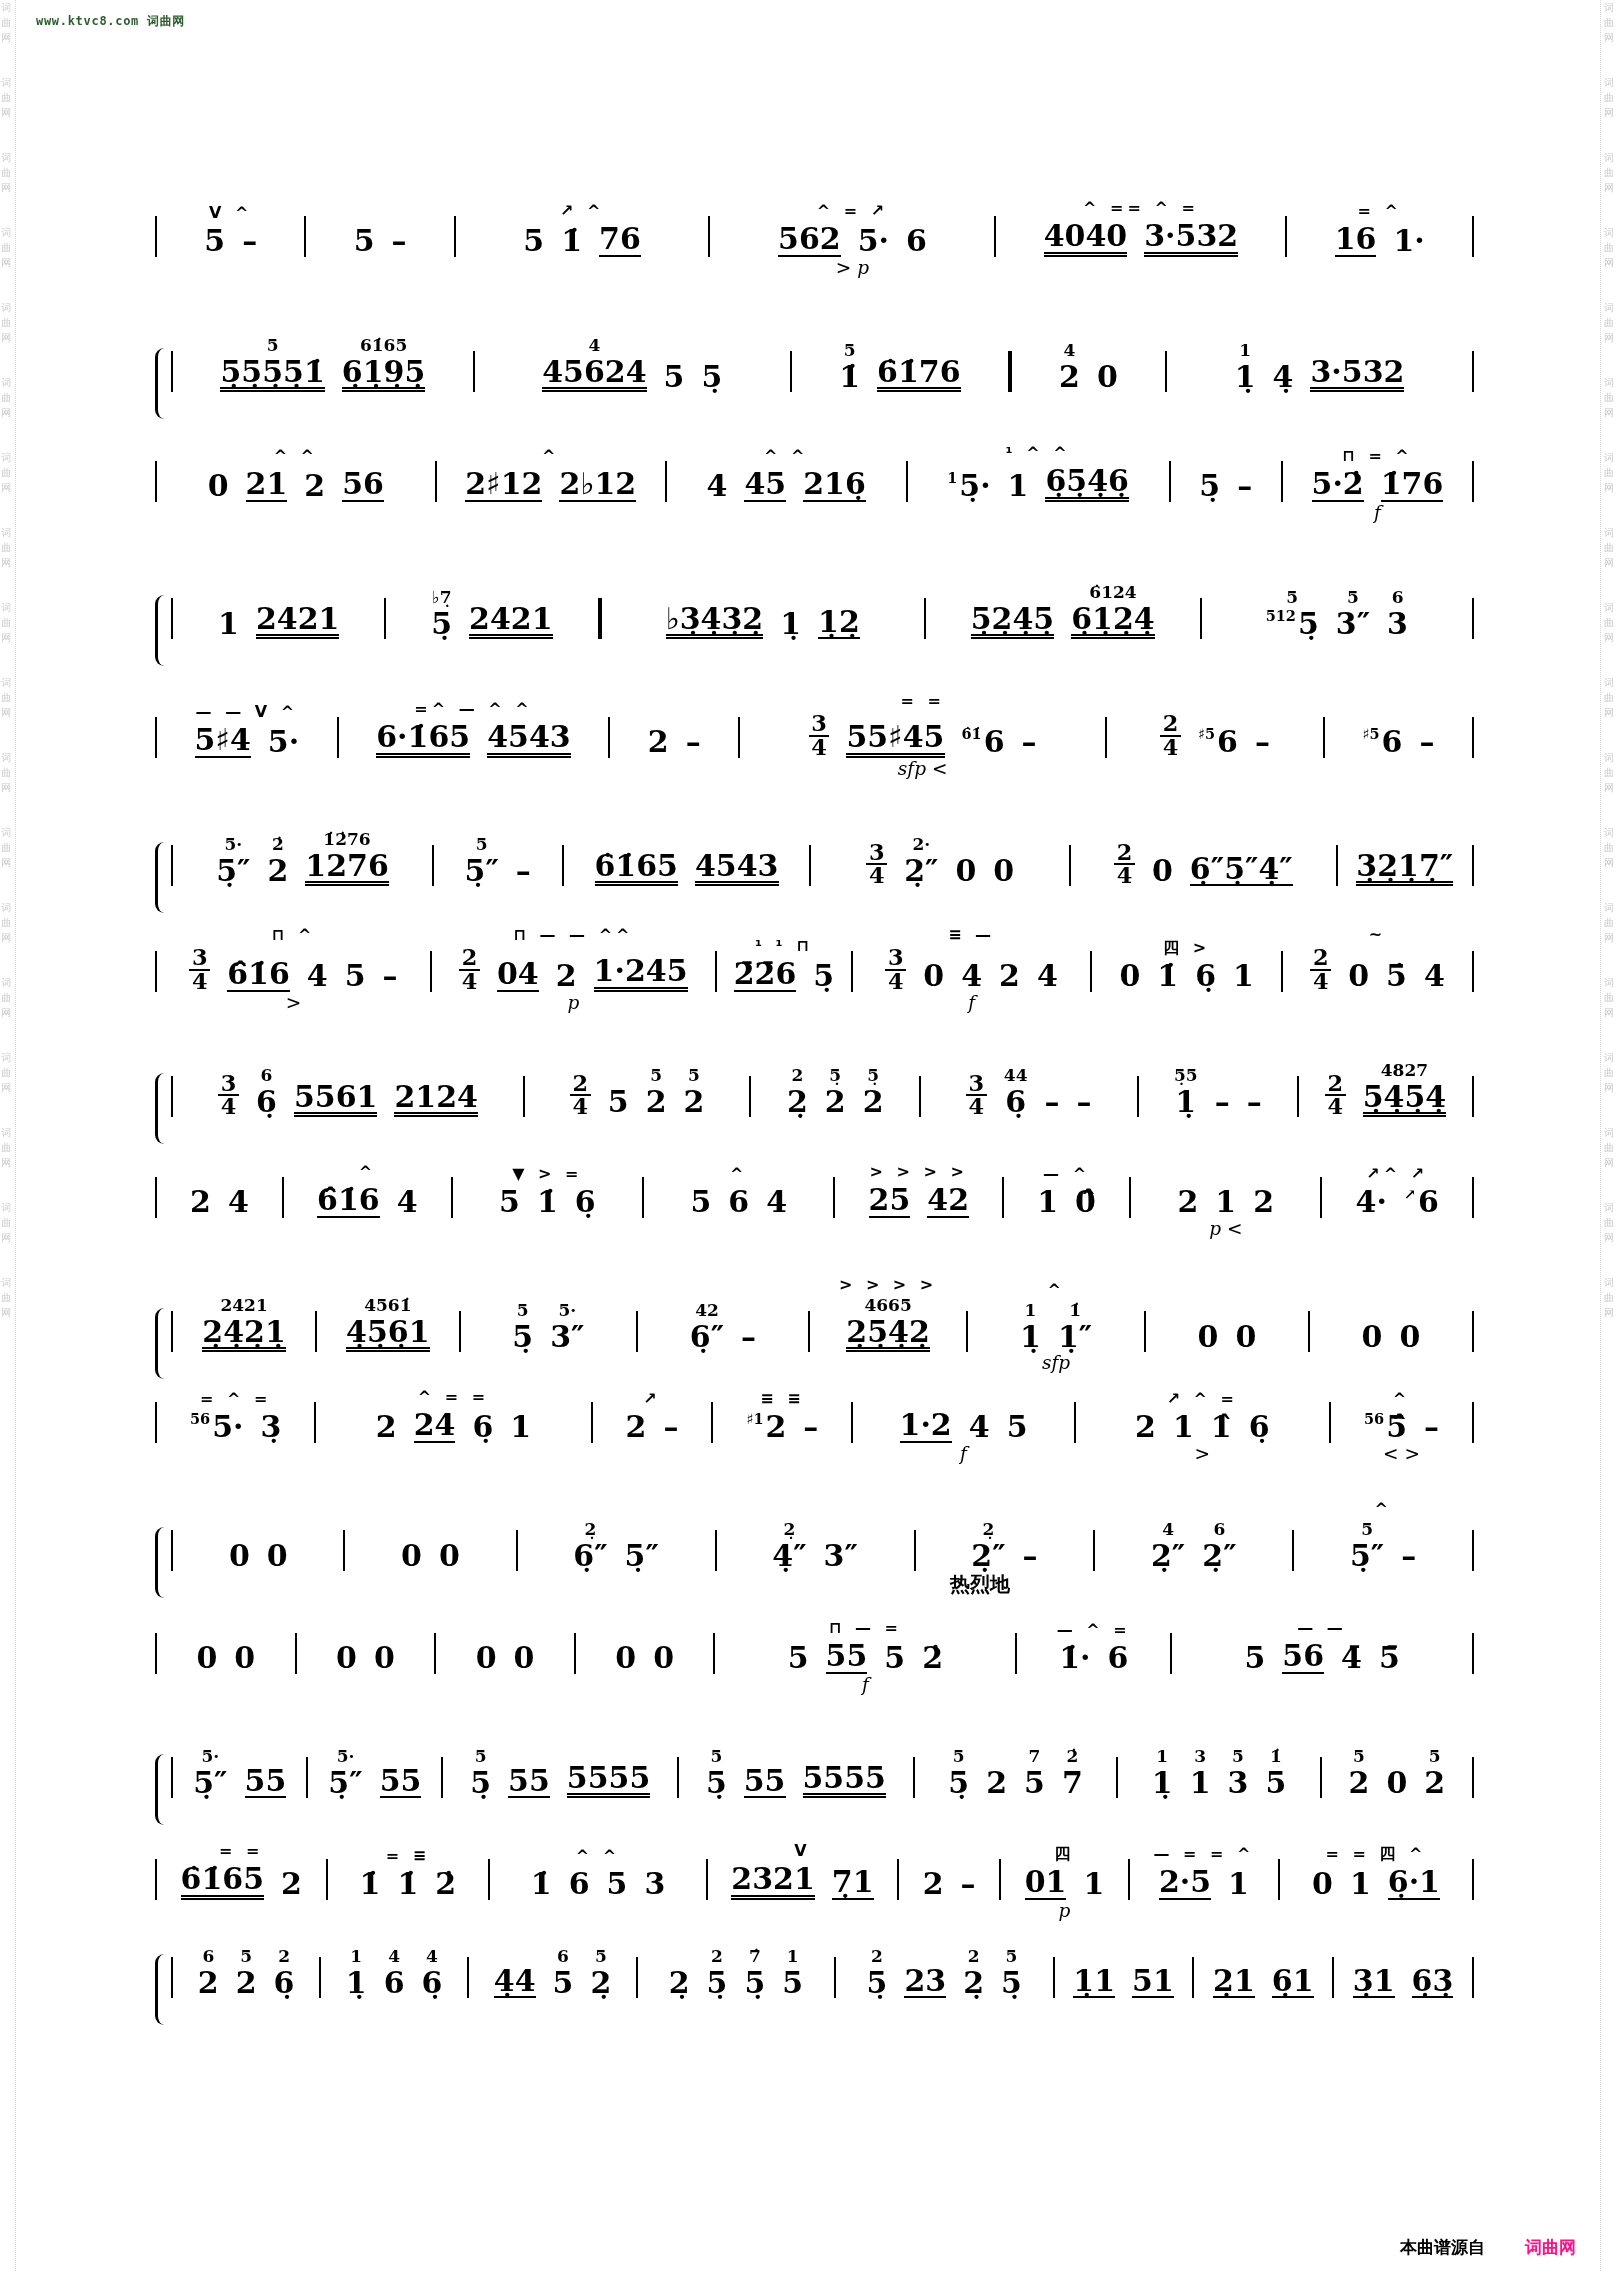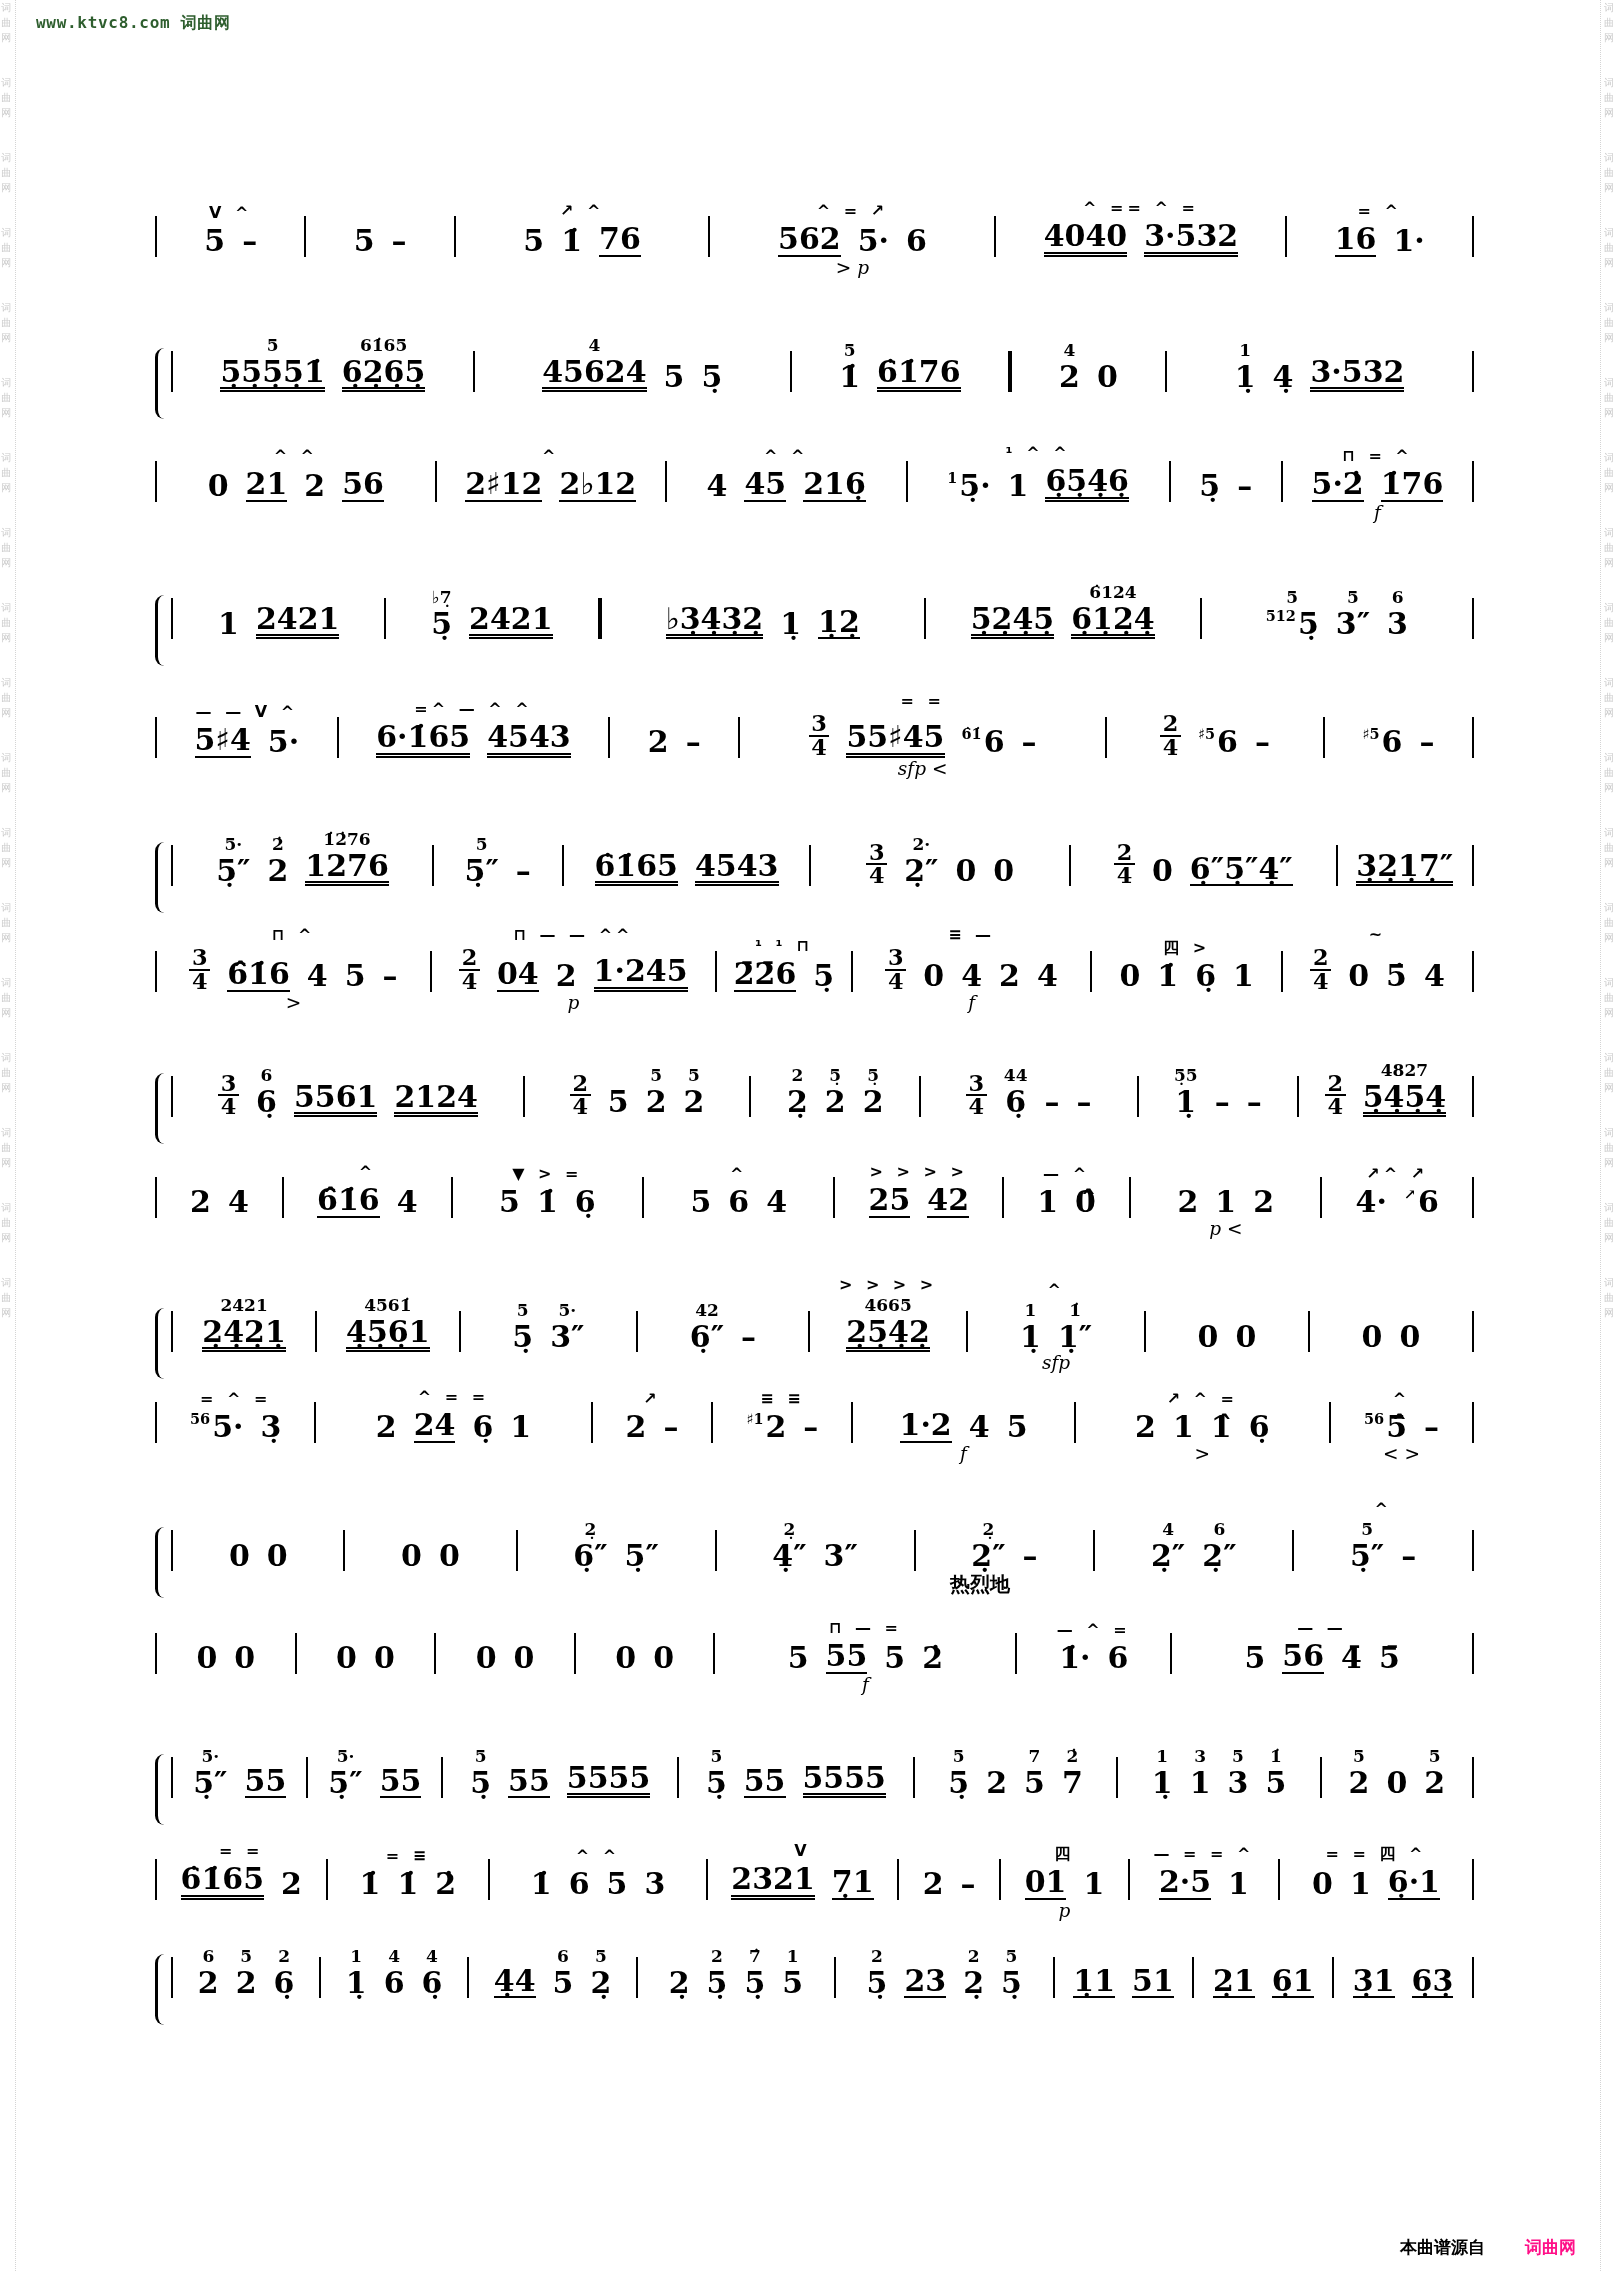--- a/index.html
+++ b/index.html
@@ -6,21 +6,21 @@
   #page{position:relative;width:1616px;height:2273px;background:#ffffff;
         font-family:"DejaVu Serif",serif;overflow:hidden;}
   
   .edge-col{position:absolute;top:0;font-family:"DejaVu Sans",sans-serif;
             font-size:10px;line-height:1.5;color:#cccccc;white-space:pre;text-align:center;}
   .edge-dots{position:absolute;top:0;bottom:0;width:0;
              border-left:1.3px dotted #d4d4d4;}
   
   #wm-top-left{position:absolute;left:36px;top:13px;
                font-family:"DejaVu Sans Mono",monospace;font-weight:bold;
-               font-size:16px;letter-spacing:0.7px;}
+               font-size:12px;letter-spacing:0.7px;}
   #wm-bottom{position:absolute;top:2236px;right:40px;font-size:17px;font-weight:bold;
              font-family:"DejaVu Sans",sans-serif;}
   #wm-bottom .brand{margin-left:40px;}
   
   #tempo{position:absolute;font-size:20px;font-weight:bold;color:#000;
          font-family:"DejaVu Sans",sans-serif;}
   
   .mline{position:absolute;left:155px;width:1319px;display:flex;align-items:flex-end;}
   .brace{width:10.6px;height:71px;border-left:3.3px solid #000;border-radius:9.2px 0 0 9.2px;
          margin-right:2.6px;align-self:flex-end;margin-bottom:-4px;}
@@ -323,21 +323,21 @@
         <div class="barline"></div>
         <div class="measure" style="flex-grow: 2;">
           <div class="rowA"></div>
           <div class="rowN">
             <span class="tok">
               <span class="top">5</span>
               <span class="bot beam2">5̣5̣5̣5̣1̇</span>
             </span>
             <span class="tok">
               <span class="top">61̇65</span>
-              <span class="bot beam2">6̣2̣6̣5̣</span>
+              <span class="bot beam2">6̣1̣9̣5̣</span>
             </span>
           </div>
           <div class="rowB"></div>
         </div>
         <div class="barline"></div>
         <div class="measure" style="flex-grow: 3;">
           <div class="rowA"></div>
           <div class="rowN">
             <span class="tok">
               <span class="top">4</span>

